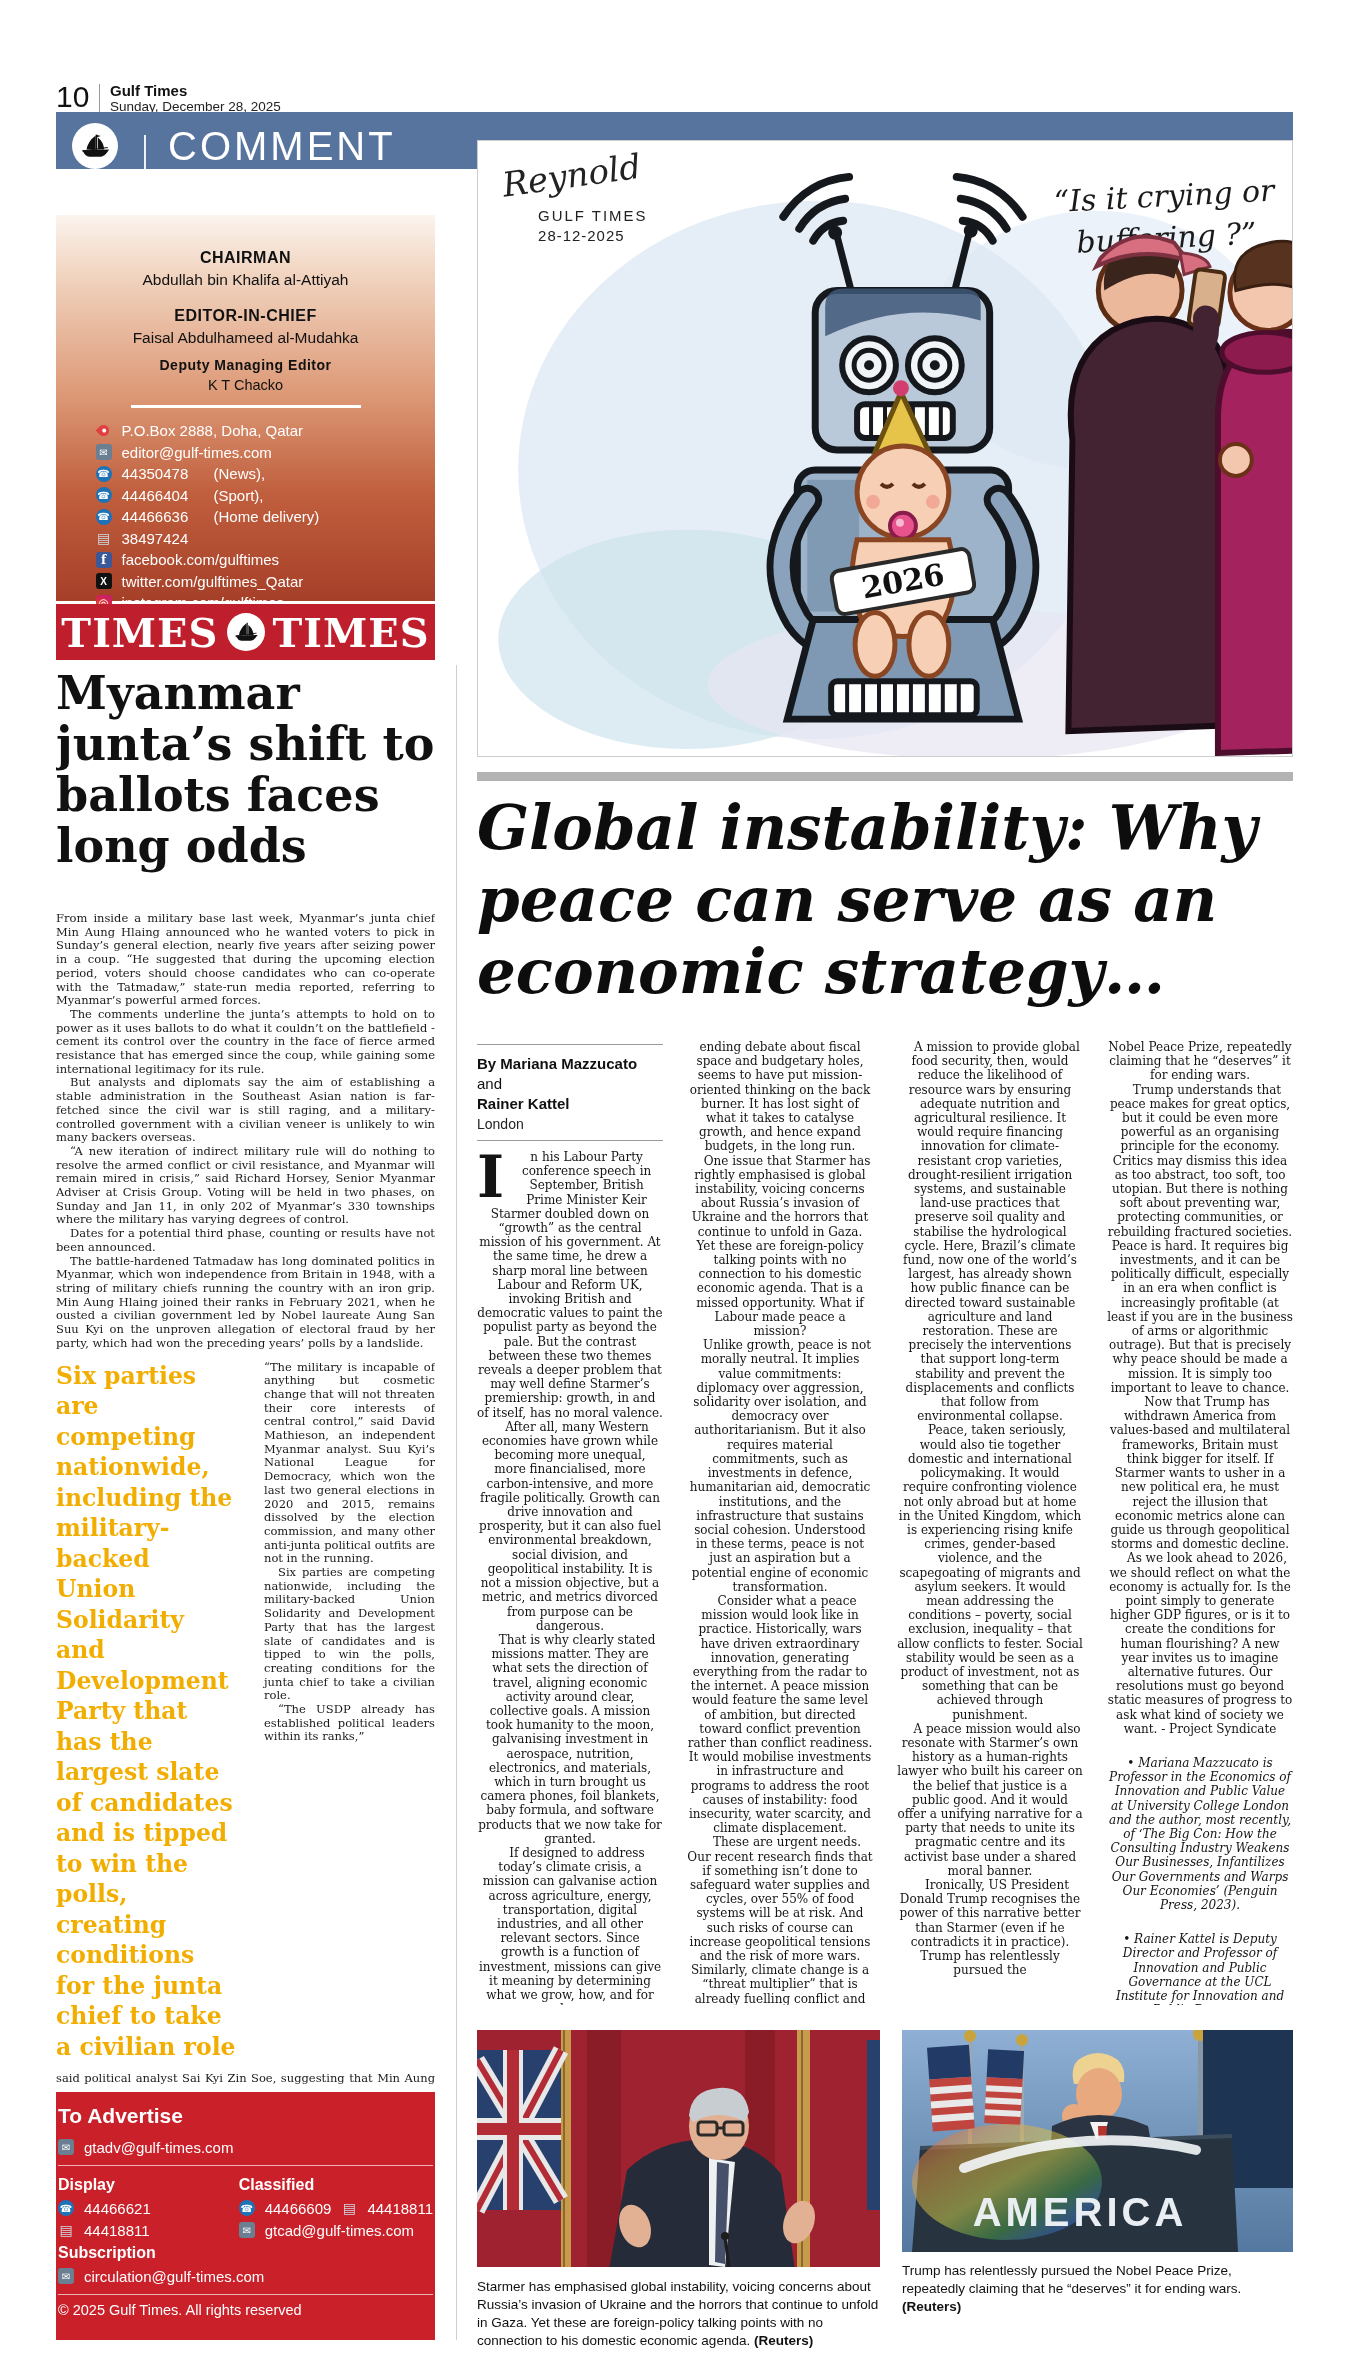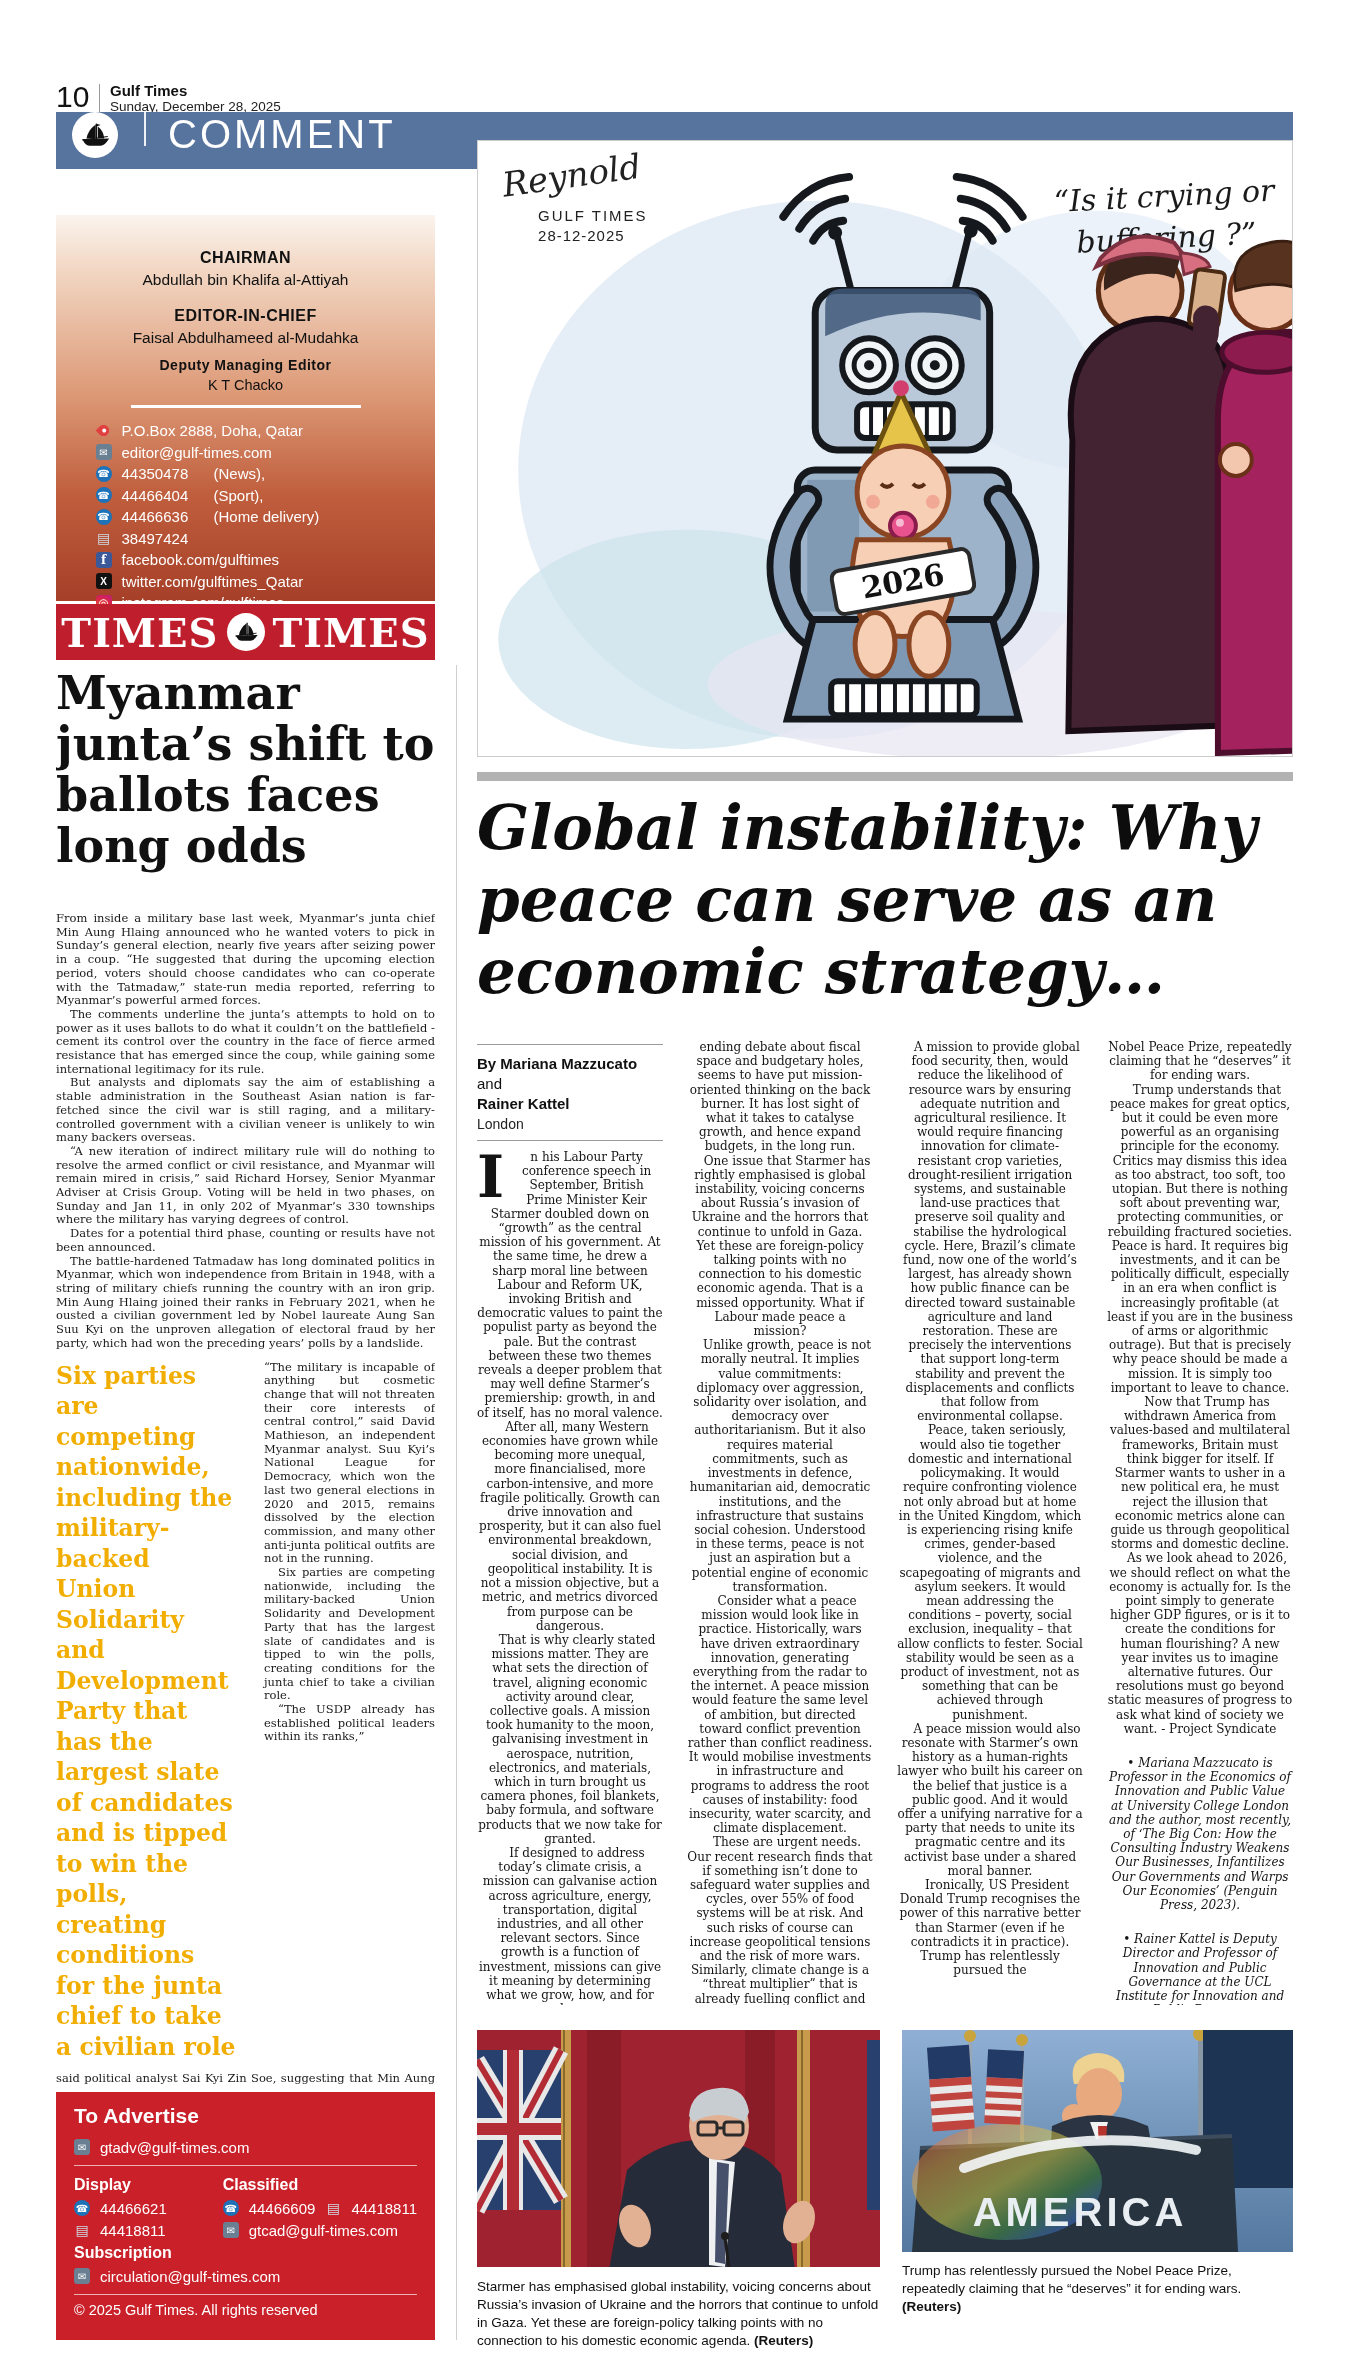--- a/index.html
+++ b/index.html
@@ -7,21 +7,21 @@
   .page{position:relative;width:1351px;height:2365px;background:#fff;overflow:hidden}
   .serif{font-family:"DejaVu Serif",serif}
 
   
   .pg-num{position:absolute;left:56px;top:80px;font-size:30px;color:#111;font-family:"Liberation Sans",sans-serif}
   .pg-sep{position:absolute;left:99px;top:84px;width:1px;height:28px;background:#999}
   .pg-paper{position:absolute;left:110px;top:82px;font-size:15px;font-weight:bold;color:#111}
   .pg-date{position:absolute;left:110px;top:99px;font-size:13.5px;color:#222}
 
   
-  .banner{position:absolute;left:56px;top:112px;width:1237px;height:57px;background:#56749e;display:flex;align-items:flex-start}
+  .banner{position:absolute;left:56px;top:112px;width:1237px;height:57px;background:#56749e;display:flex;align-items:flex-end}
   .banner .dhow-circle{width:46px;height:46px;border-radius:50%;background:#fff;margin-left:16px;display:flex;align-items:center;justify-content:center}
   .banner .vline{width:2px;height:34px;background:#fff;margin:0 22px 0 26px;opacity:.9}
   .banner .title{color:#fff;font-size:40px;letter-spacing:3px;font-weight:400}
 
   
   .masthead{position:absolute;left:56px;top:215px;width:379px;height:386px;
     background:linear-gradient(180deg,#fbf4ee 0%,#f2d7c4 14%,#dd9a77 46%,#c05f3e 72%,#a63f28 100%);
     padding-top:16px;text-align:center;color:#111}
   .role-title{font-size:16px;font-weight:bold;letter-spacing:.5px;margin-top:18px}
   .role-title.small{font-size:14px;margin-top:10px}
@@ -54,21 +54,21 @@
   .m-body p.first{text-indent:0}
   .quote-row{display:flex;margin-top:10px}
   .pull-quote{width:180px;flex:0 0 180px;margin-right:28px;font-family:"DejaVu Serif",serif;font-weight:bold;
     color:#f2ae00;font-size:23.5px;line-height:30.5px}
   .side-col{width:171px}
   .side-col p{font-family:"DejaVu Serif",serif;font-size:11.5px;line-height:13.7px;text-align:justify;text-indent:14px}
   .side-col p.first{text-indent:0}
   .m-tail{margin-top:10px}
 
   
-  .ad-box{position:absolute;left:56px;top:2092px;width:379px;height:248px;background:#c9202a;color:#fff;padding:12px 18px}
+  .ad-box{position:absolute;left:56px;top:2092px;width:379px;height:248px;background:#c9202a;color:#fff;padding:12px 2px}
   .ad-title{font-size:21px;font-weight:bold;margin-bottom:8px}
   .ad-row{display:flex;align-items:center;font-size:15px;height:22px}
   .ad-sep{height:1px;background:rgba(255,255,255,.65);margin:7px 0}
   .ad-h{font-size:16px;font-weight:bold;margin:3px 0 3px}
   .ad-cols{display:flex}
   .ad-col{flex:1}
   .ad-copy{font-size:14.5px;margin-top:6px}
 
   
   .vdiv{position:absolute;left:456px;top:665px;width:1px;height:1675px;background:#cfcfcf}

